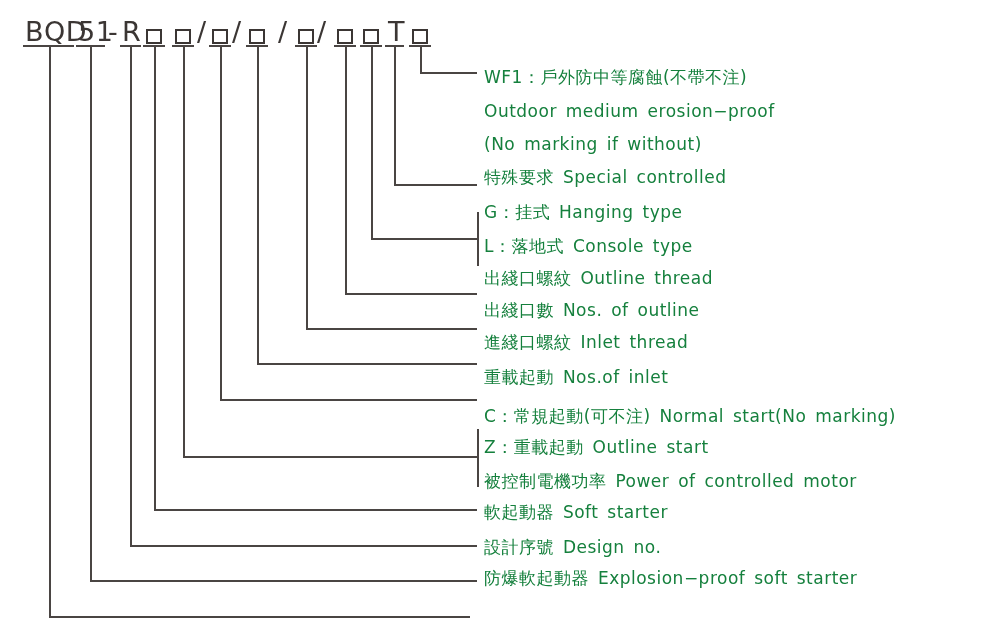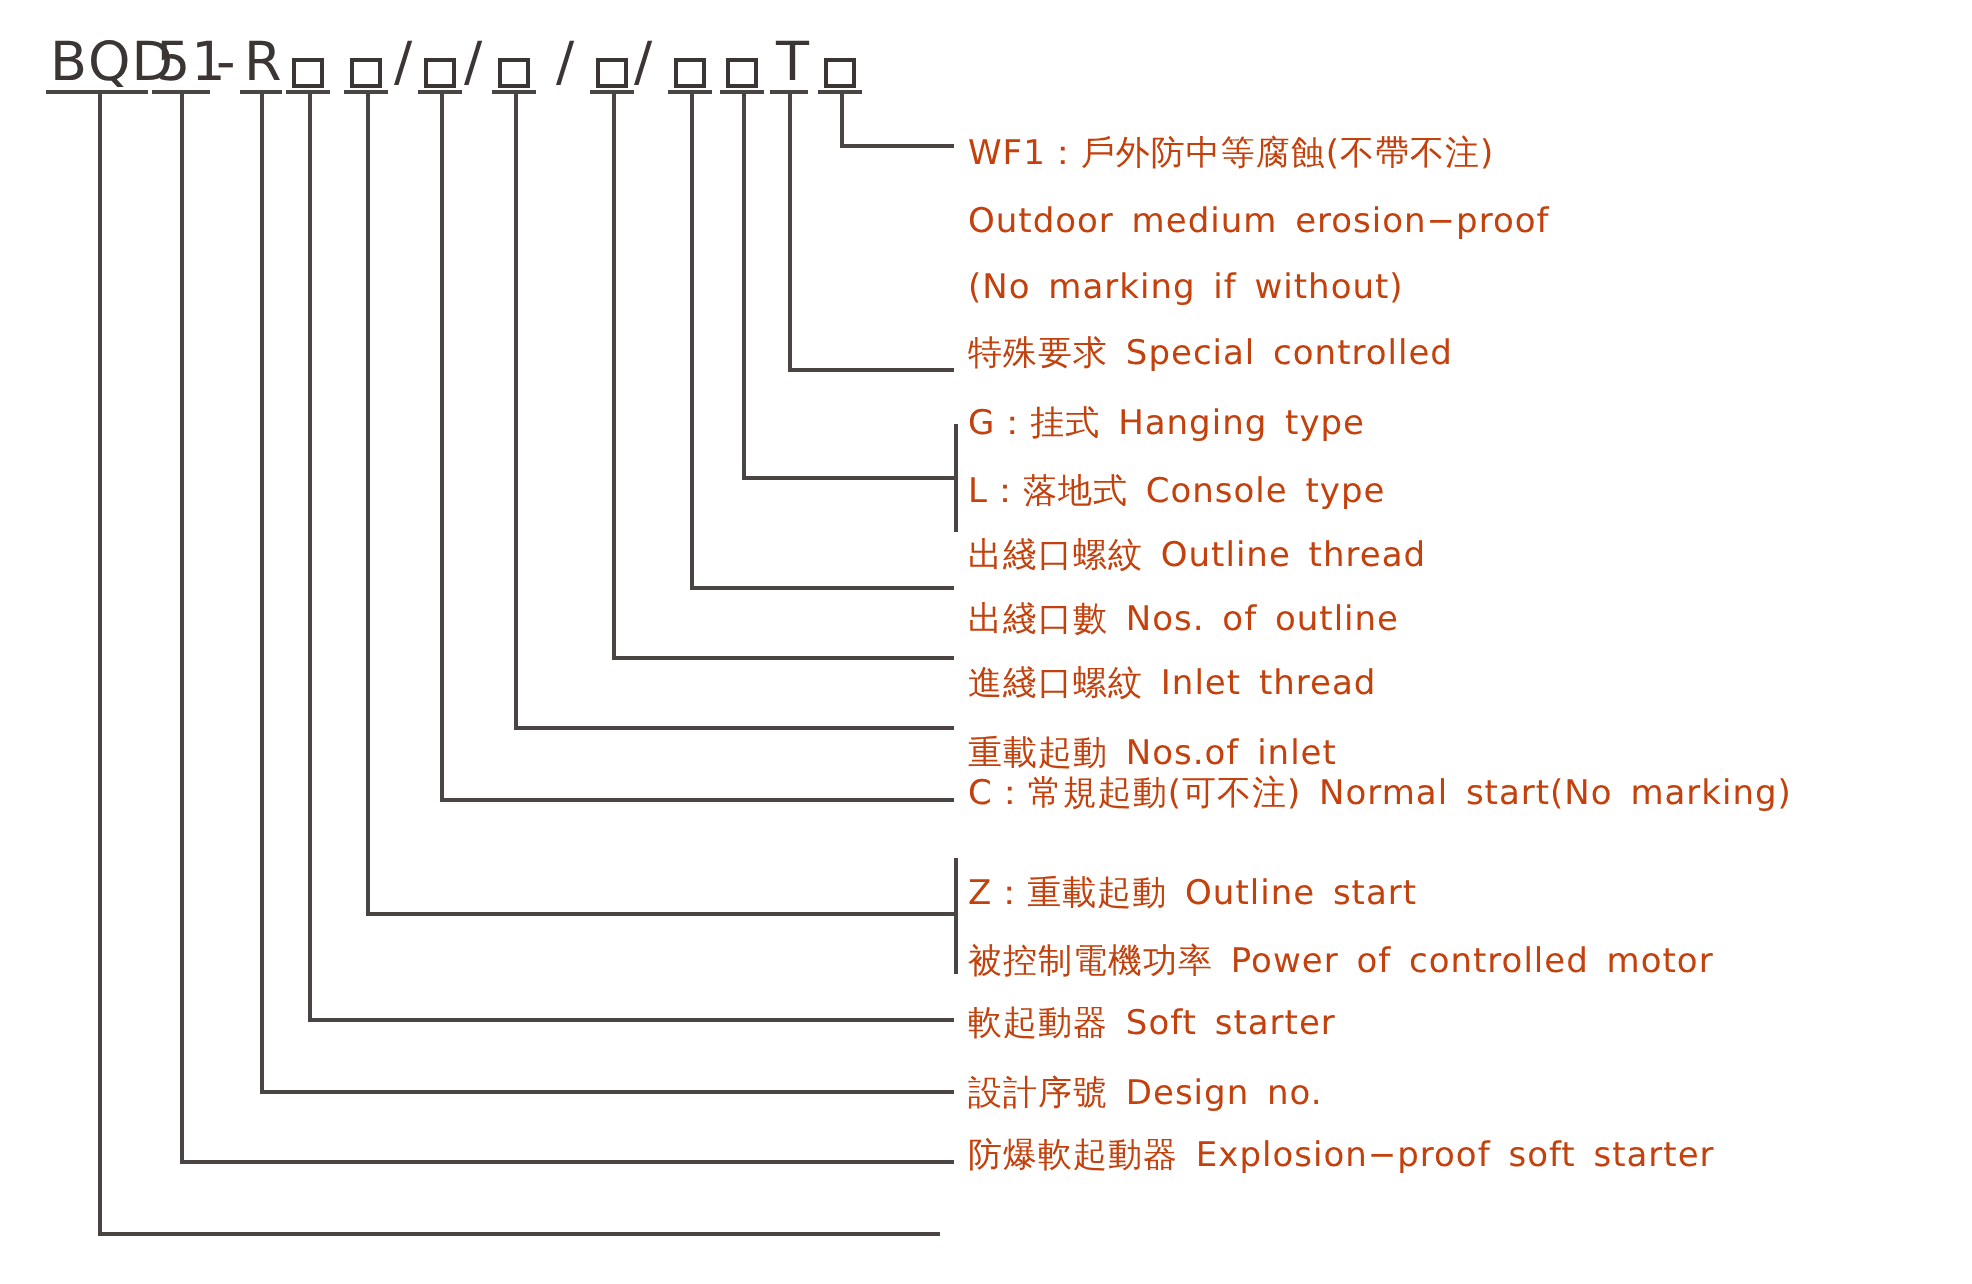--- a/index.html
+++ b/index.html
@@ -13,21 +13,21 @@
   }
   .code-box{
     position:absolute;top:29px;width:12px;height:11px;
     border:2px solid #3b3634;background:#fff;
   }
   .useg{position:absolute;top:45px;height:2px;background:#4a4543;}
   .lv{position:absolute;width:2px;background:#4a4543;}
   .lh{position:absolute;height:2px;background:#4a4543;}
   .bracket{position:absolute;width:2px;background:#4a4543;}
   .row-label{
-    position:absolute;left:484px;font-size:17px;line-height:24px;color:#c2410c;
+    position:absolute;left:484px;font-size:17px;line-height:24px;color:#15803d;
     white-space:nowrap;letter-spacing:0.5px;word-spacing:3px;
   }
 </style>
 </head>
 <body>
 
 <div id="stage">
   <div id="code-row">
       <div class="code-text" style="left: 25px;">BQD</div>
       <div class="useg" style="left: 23px; width: 51px;"></div>
@@ -91,20 +91,20 @@
       <div class="row-label" style="top: 65px;">WF1：戶外防中等腐蝕(不帶不注)</div>
       <div class="row-label" style="top: 99px;">Outdoor medium erosion−proof</div>
       <div class="row-label" style="top: 132px;">(No marking if without)</div>
       <div class="row-label" style="top: 165px;">特殊要求 Special controlled</div>
       <div class="row-label" style="top: 200px;">G：挂式 Hanging type</div>
       <div class="row-label" style="top: 234px;">L：落地式 Console type</div>
       <div class="row-label" style="top: 266px;">出綫口螺紋 Outline thread</div>
       <div class="row-label" style="top: 298px;">出綫口數 Nos. of outline</div>
       <div class="row-label" style="top: 330px;">進綫口螺紋 Inlet thread</div>
       <div class="row-label" style="top: 365px;">重載起動 Nos.of inlet</div>
-      <div class="row-label" style="top: 385px; text-align: center;">C：常規起動(可不注) Normal start(No marking)</div>
+      <div class="row-label" style="top: 404px; text-align: center;">C：常規起動(可不注) Normal start(No marking)</div>
       <div class="row-label" style="top: 435px;">Z：重載起動 Outline start</div>
       <div class="row-label" style="top: 469px;">被控制電機功率 Power of controlled motor</div>
       <div class="row-label" style="top: 500px;">軟起動器 Soft starter</div>
       <div class="row-label" style="top: 535px;">設計序號 Design no.</div>
       <div class="row-label" style="top: 566px;">防爆軟起動器 Explosion−proof soft starter</div>
     </div>
 </div>
 
 </body></html>

